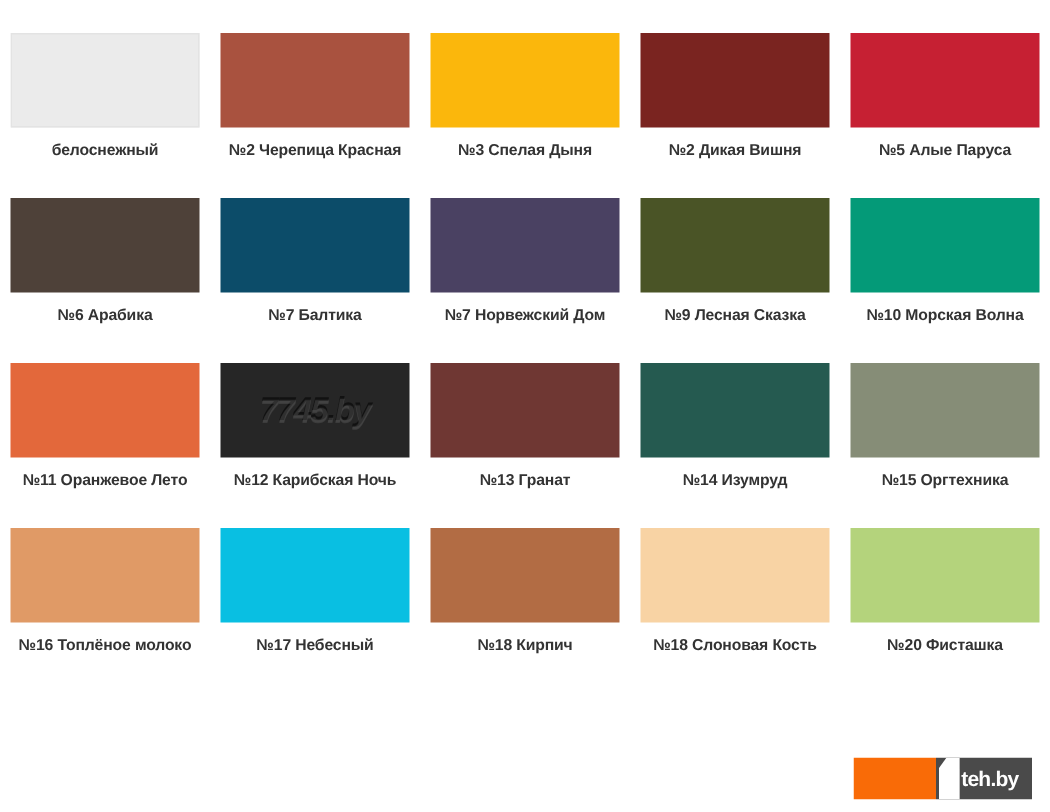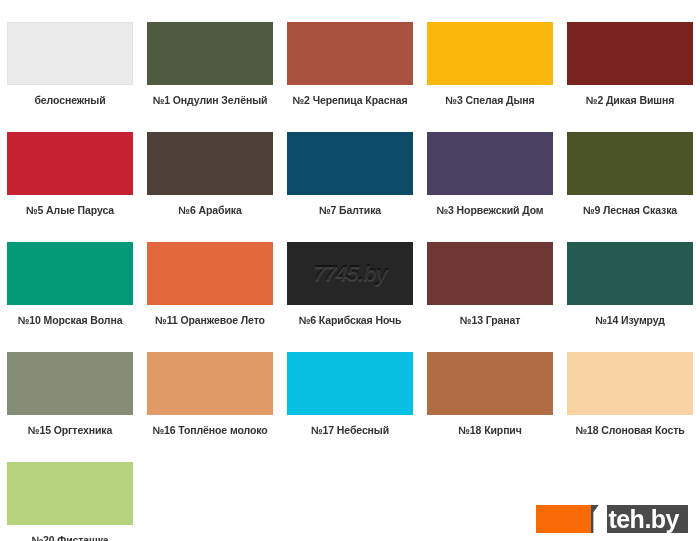--- a/index.html
+++ b/index.html
@@ -87,37 +87,33 @@
   .logo-one{
     width:14px;
     height:28px;
     background:#ffffff;
     clip-path:polygon(38% 0,100% 0,100% 100%,0 100%,0 26%);
     margin-right:1px;
     flex:0 0 auto;
   }
   .logo-text{
     color:#ffffff;
-    font-size:25px;
+    font-size:14px;
     font-weight:bold;
     line-height:1;
     letter-spacing:-0.5px;
   }
 </style>
 </head>
 <body>
 
 <div id="palette">
     <div class="cell">
       <div class="chip chip-white" style="background: rgb(235, 235, 235);"></div>
       <div class="caption">белоснежный</div>
-    </div>
-    <div class="cell">
-      <div class="chip" style="background: rgb(79, 90, 64);"></div>
-      <div class="caption">№1 Ондулин Зелёный</div>
     </div>
     <div class="cell">
       <div class="chip" style="background: rgb(169, 82, 63);"></div>
       <div class="caption">№2 Черепица Красная</div>
     </div>
     <div class="cell">
       <div class="chip" style="background: rgb(251, 183, 12);"></div>
       <div class="caption">№3 Спелая Дыня</div>
     </div>
     <div class="cell">
@@ -131,39 +127,39 @@
     <div class="cell">
       <div class="chip" style="background: rgb(78, 65, 57);"></div>
       <div class="caption">№6 Арабика</div>
     </div>
     <div class="cell">
       <div class="chip" style="background: rgb(12, 76, 105);"></div>
       <div class="caption">№7 Балтика</div>
     </div>
     <div class="cell">
       <div class="chip" style="background: rgb(74, 65, 98);"></div>
-      <div class="caption">№3 Норвежский Дом</div>
+      <div class="caption">№7 Норвежский Дом</div>
     </div>
     <div class="cell">
       <div class="chip" style="background: rgb(74, 84, 38);"></div>
       <div class="caption">№9 Лесная Сказка</div>
     </div>
     <div class="cell">
       <div class="chip" style="background: rgb(4, 154, 120);"></div>
       <div class="caption">№10 Морская Волна</div>
     </div>
     <div class="cell">
       <div class="chip" style="background: rgb(227, 104, 59);"></div>
       <div class="caption">№11 Оранжевое Лето</div>
     </div>
     <div class="cell">
       <div class="chip" style="background: rgb(38, 38, 38);">
         <span class="watermark">7745.by</span>
       </div>
-      <div class="caption">№6 Карибская Ночь</div>
+      <div class="caption">№12 Карибская Ночь</div>
     </div>
     <div class="cell">
       <div class="chip" style="background: rgb(111, 55, 51);"></div>
       <div class="caption">№13 Гранат</div>
     </div>
     <div class="cell">
       <div class="chip" style="background: rgb(37, 90, 80);"></div>
       <div class="caption">№14 Изумруд</div>
     </div>
     <div class="cell">

